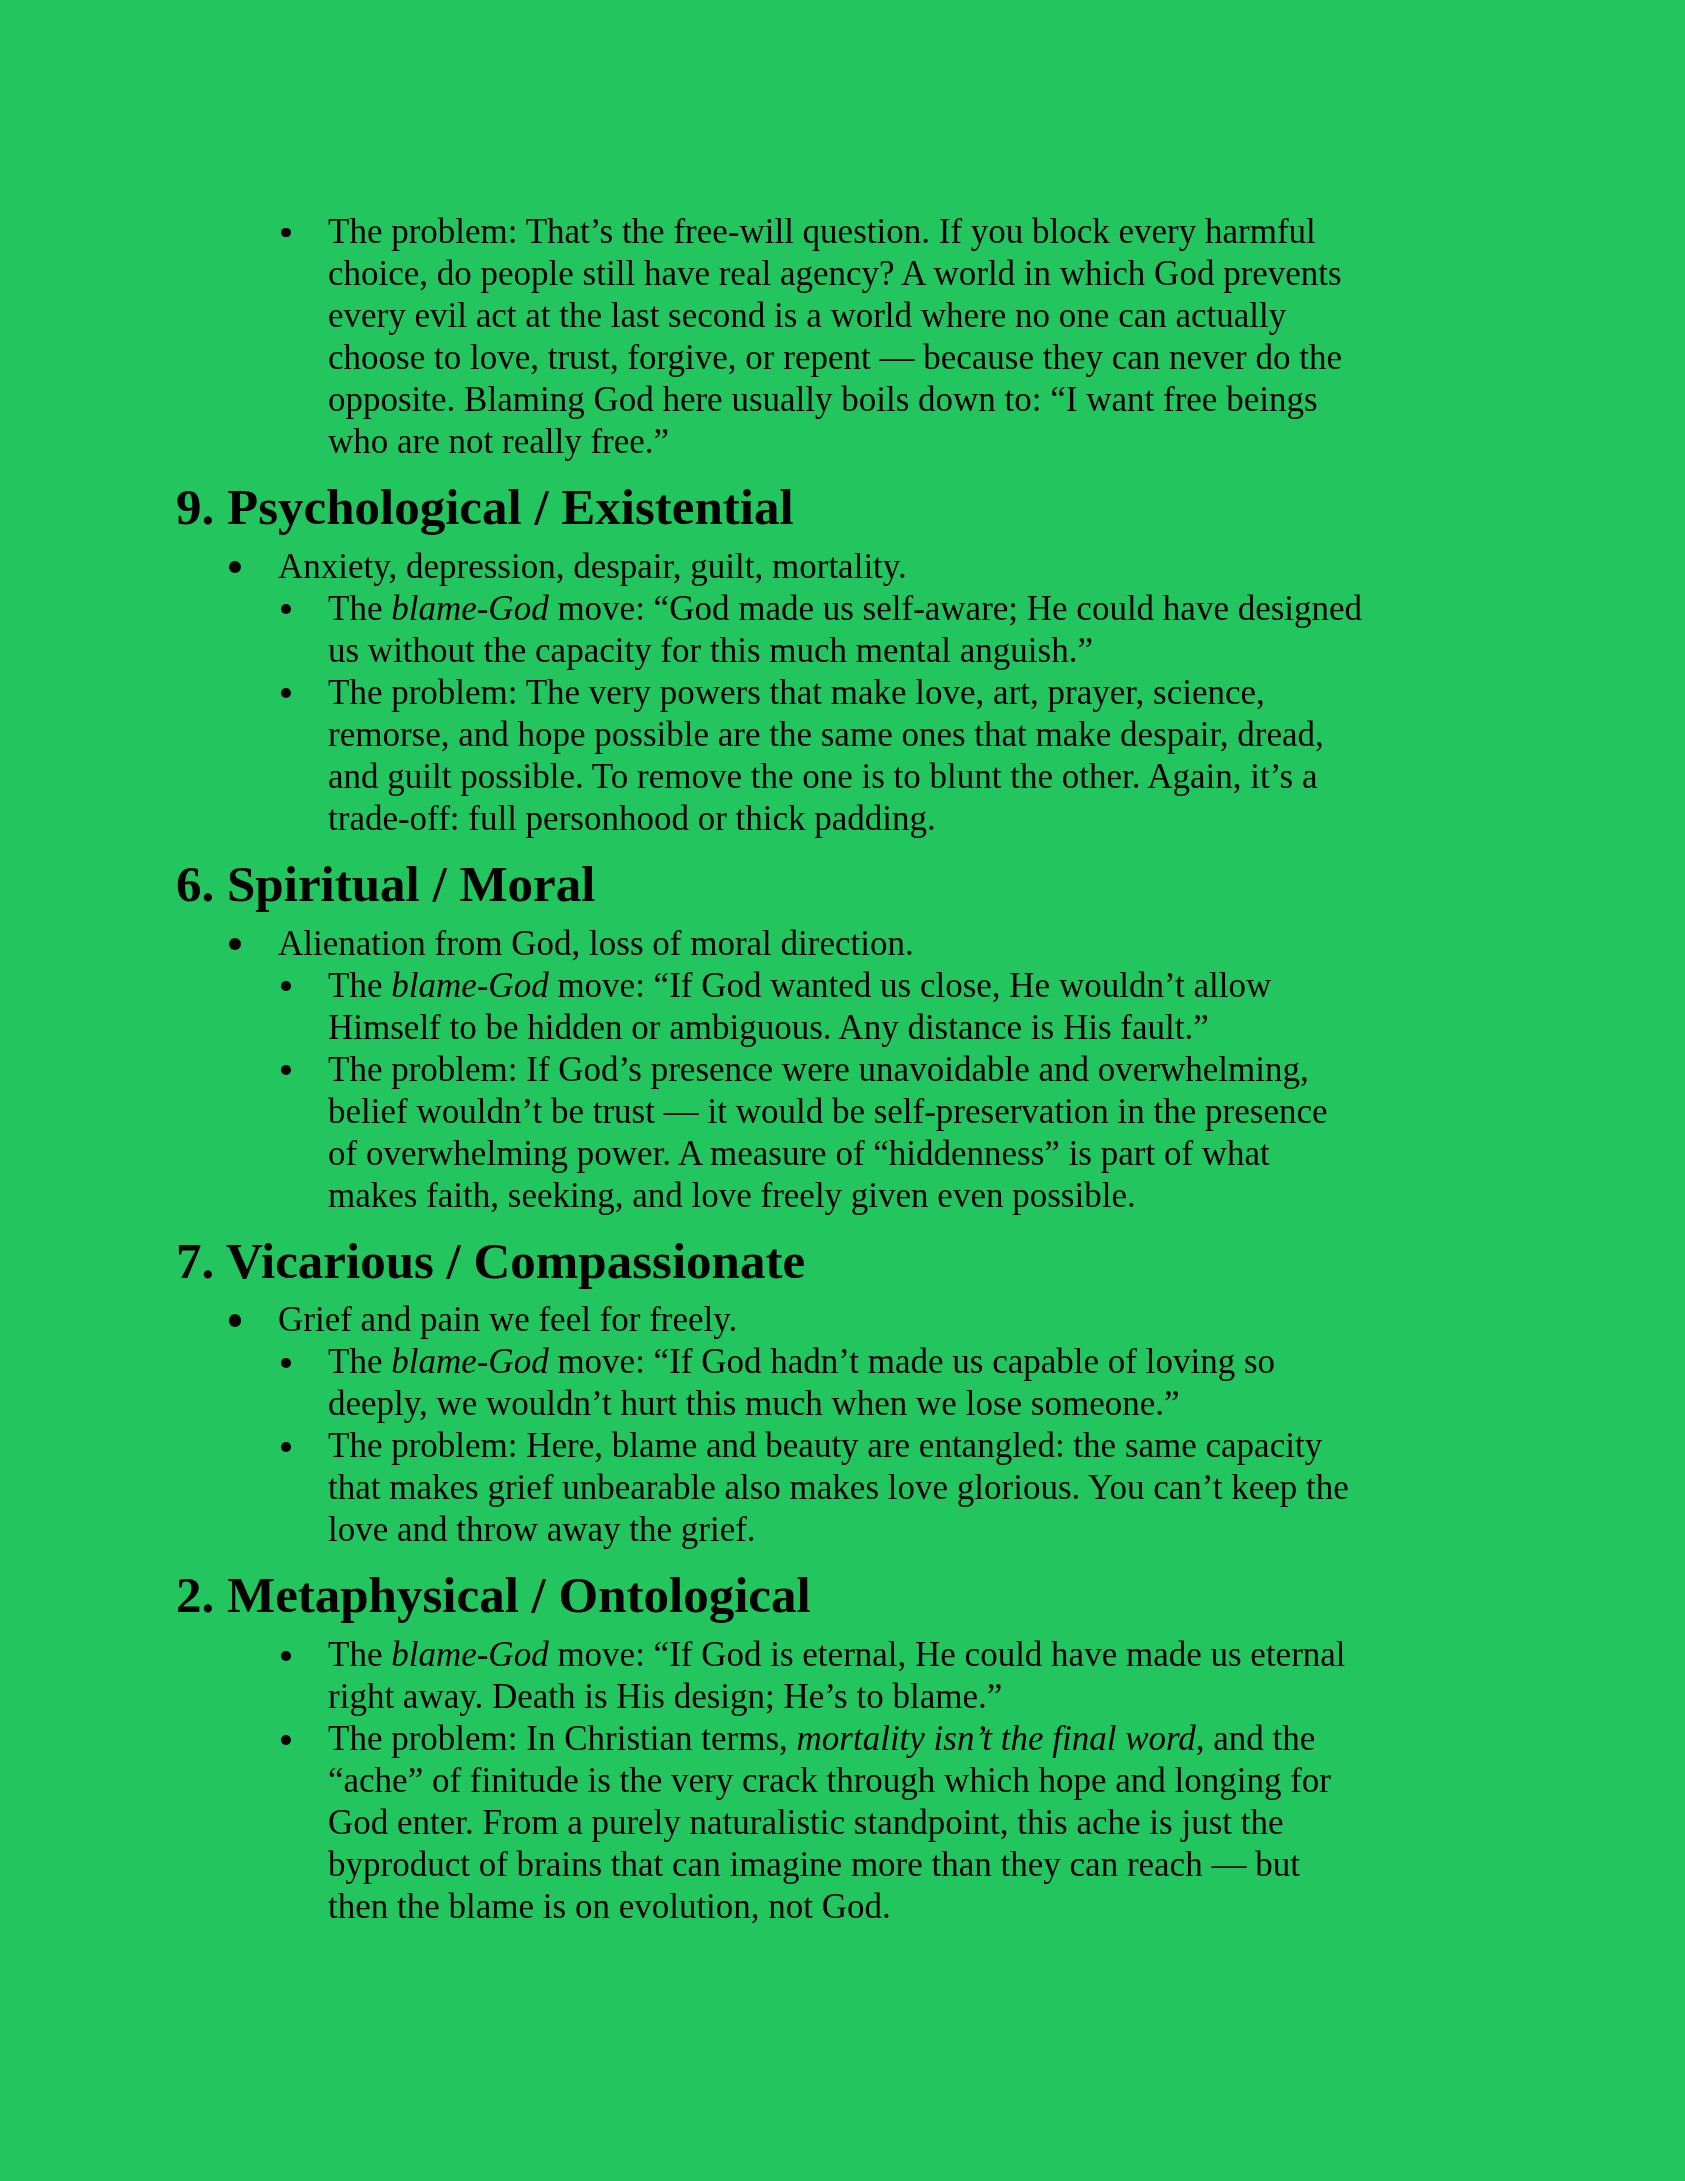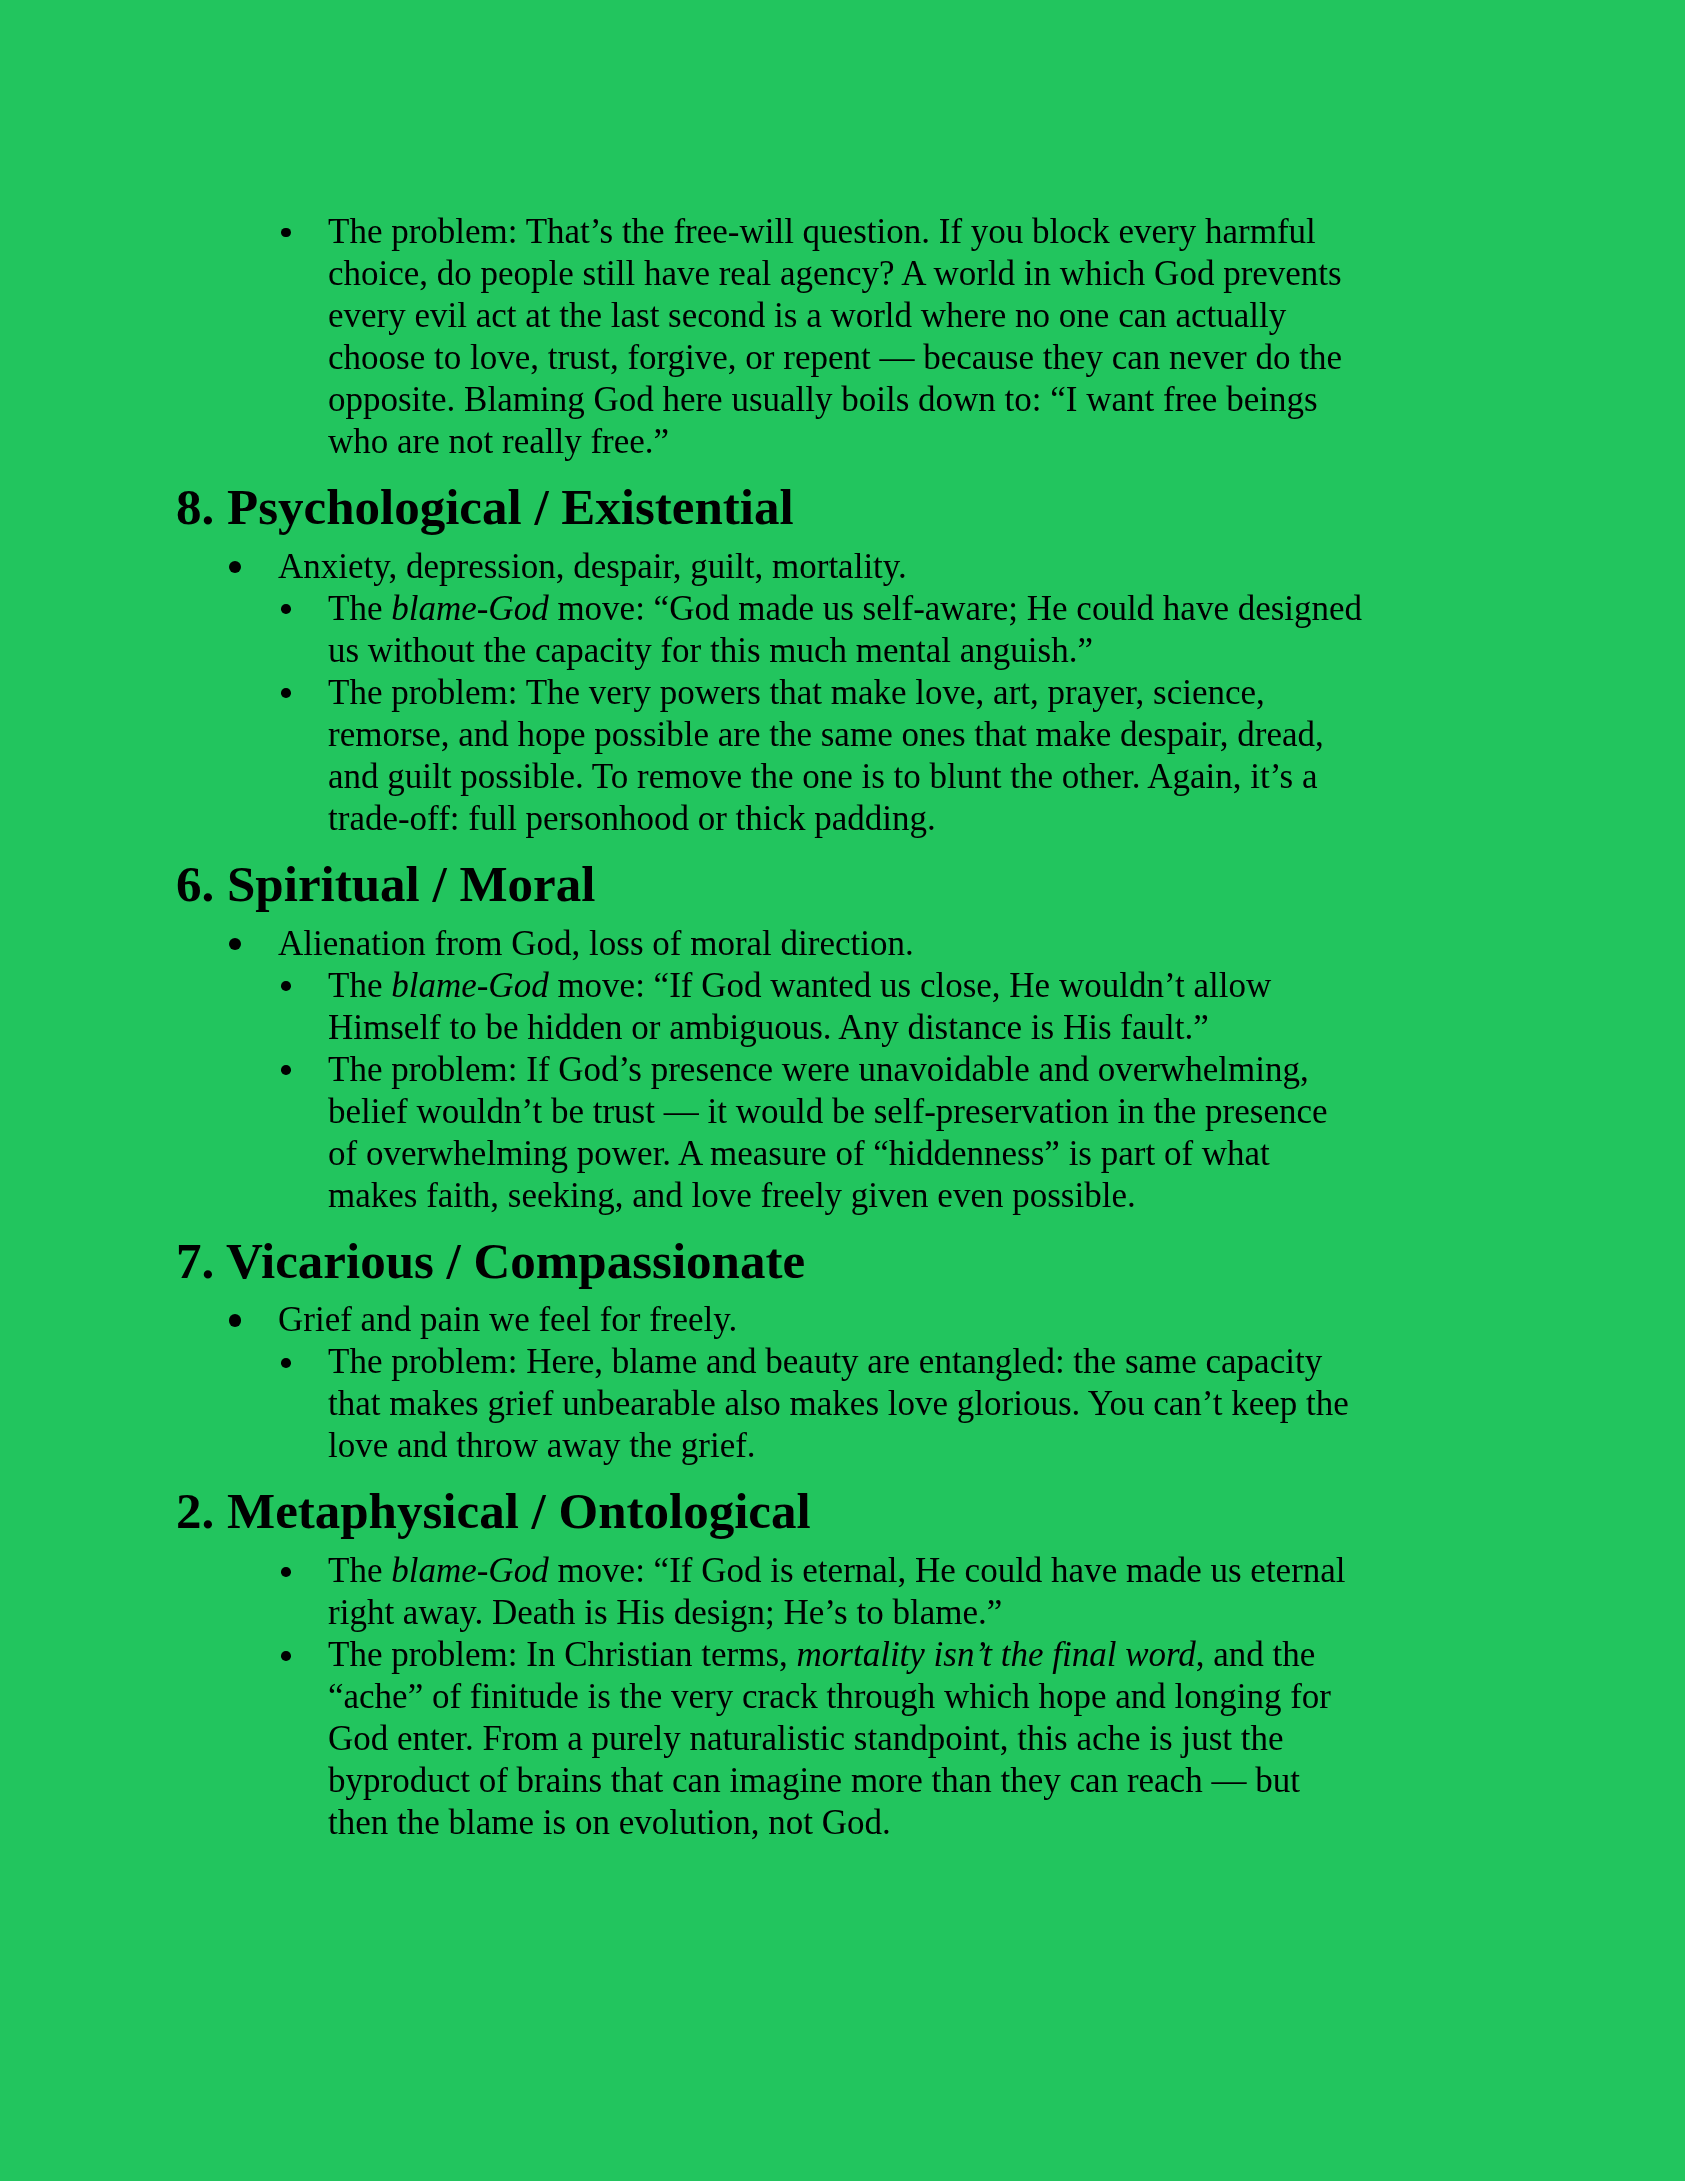--- a/index.html
+++ b/index.html
@@ -45,21 +45,21 @@
 
     <div class="bullet l2">
       <span class="marker">
           <span class="dot"></span>
         </span>
       <div class="btext">The problem: That’s the free-will question. If you block every harmful<br>choice, do people still have real agency? A world in which God prevents<br>every evil act at the last second is a world where no one can actually<br>choose to love, trust, forgive, or  repent — because they can never do the<br>opposite. Blaming God here usually boils down to: “I want free beings<br>who are not really free.”</div>
     </div>
 
     <div id="sections">
   <section>
-    <h2 class="heading">8. Psychological / Existential</h2>
+    <h2 class="heading">9. Psychological / Existential</h2>
     <div class="bullet l1">
       <span class="marker">
               <span class="dot"></span>
             </span>
       <div class="btext">Anxiety, depression, despair, guilt, mortality.</div>
     </div>
     <div class="subs">
             <div class="bullet l2">
               <span class="marker">
                 <span class="dot"></span>
@@ -105,20 +105,26 @@
       <span class="marker">
               <span class="dot"></span>
             </span>
       <div class="btext">Grief and pain we feel for freely.</div>
     </div>
     <div class="subs">
             <div class="bullet l2">
               <span class="marker">
                 <span class="dot"></span>
               </span>
+              <div class="btext">The <em>blame-God</em> move: “If God hadn’t made us capable of loving so<br>deeply, we wouldn’t hurt this much when we lose someone.”</div>
+            </div>
+            <div class="bullet l2">
+              <span class="marker">
+                <span class="dot"></span>
+              </span>
               <div class="btext">The problem: Here, blame and beauty are entangled: the same capacity<br>that makes grief unbearable also makes love glorious. You can’t keep the<br>love and throw away the grief.</div>
             </div>
           </div>
   </section>
 
   <section>
     <h2 class="heading">2. Metaphysical / Ontological</h2>
     <div class="subs">
             <div class="bullet l2">
               <span class="marker">

